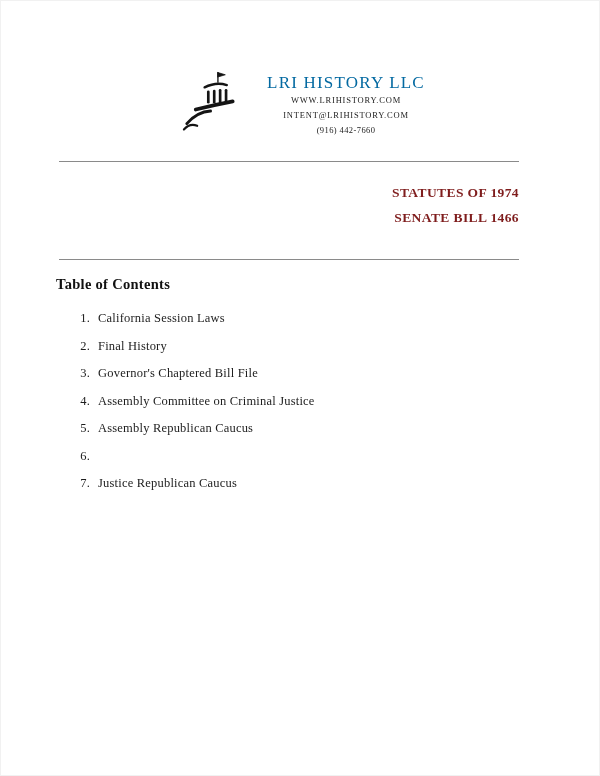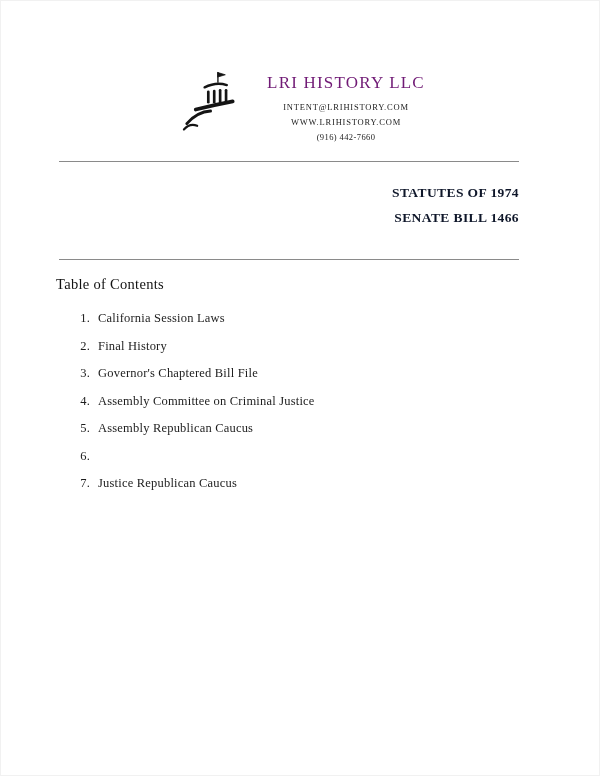--- a/index.html
+++ b/index.html
@@ -34,22 +34,21 @@
     margin-top: 4px;
     flex: 0 0 auto;
   }
   .firm-block {
     text-align: center;
     padding-top: 10px;
   }
   .firm-name {
     font-size: 17px;
     letter-spacing: 1.2px;
-    color: #701a75;
-    margin-bottom: 7px;
+    color: #0369a1;
   }
   .firm-contact {
     font-size: 8.5px;
     letter-spacing: 0.8px;
     line-height: 1.75;
     color: #222;
   }
   .firm-phone {
     font-size: 8.5px;
     letter-spacing: 0.4px;
@@ -71,32 +70,32 @@
   
   .reference {
     position: absolute;
     top: 180px;
     right: 80px;
     text-align: right;
     font-weight: bold;
     font-size: 13.5px;
     letter-spacing: 0.4px;
     line-height: 1.85;
-    color: #0f172a;
+    color: #7f1d1d;
   }
 
   
   .toc {
     position: absolute;
     top: 275px;
     left: 55px;
     right: 60px;
   }
   .toc-title {
-    font-weight: normal;
+    font-weight: bold;
     font-size: 14.5px;
     letter-spacing: 0.3px;
     color: #111;
     margin: 0 0 18px 0;
   }
   .toc-list {
     margin: 0;
     padding: 0;
     list-style: none;
   }
@@ -138,22 +137,22 @@
 
           <path d="M28,55 Q52,49 78,44" stroke-width="5"></path>
 
           <path d="M16,74 Q30,58 48,57" stroke-width="4"></path>
           <path d="M12,82 Q20,73 30,77" stroke-width="2.8"></path>
         </g>
       </svg>
     </div>
     <div class="firm-block">
       <div class="firm-name">LRI HISTORY LLC</div>
+      <div class="firm-contact">WWW.LRIHISTORY.COM</div>
       <div class="firm-contact">INTENT@LRIHISTORY.COM</div>
-      <div class="firm-contact">WWW.LRIHISTORY.COM</div>
       <div class="firm-phone">(916) 442-7660</div>
     </div>
   </div>
 
   <div class="rule rule-1"></div>
   <div class="rule rule-2"></div>
 
   <div class="reference">
     <div>STATUTES OF 1974</div>
     <div>SENATE BILL 1466</div>

